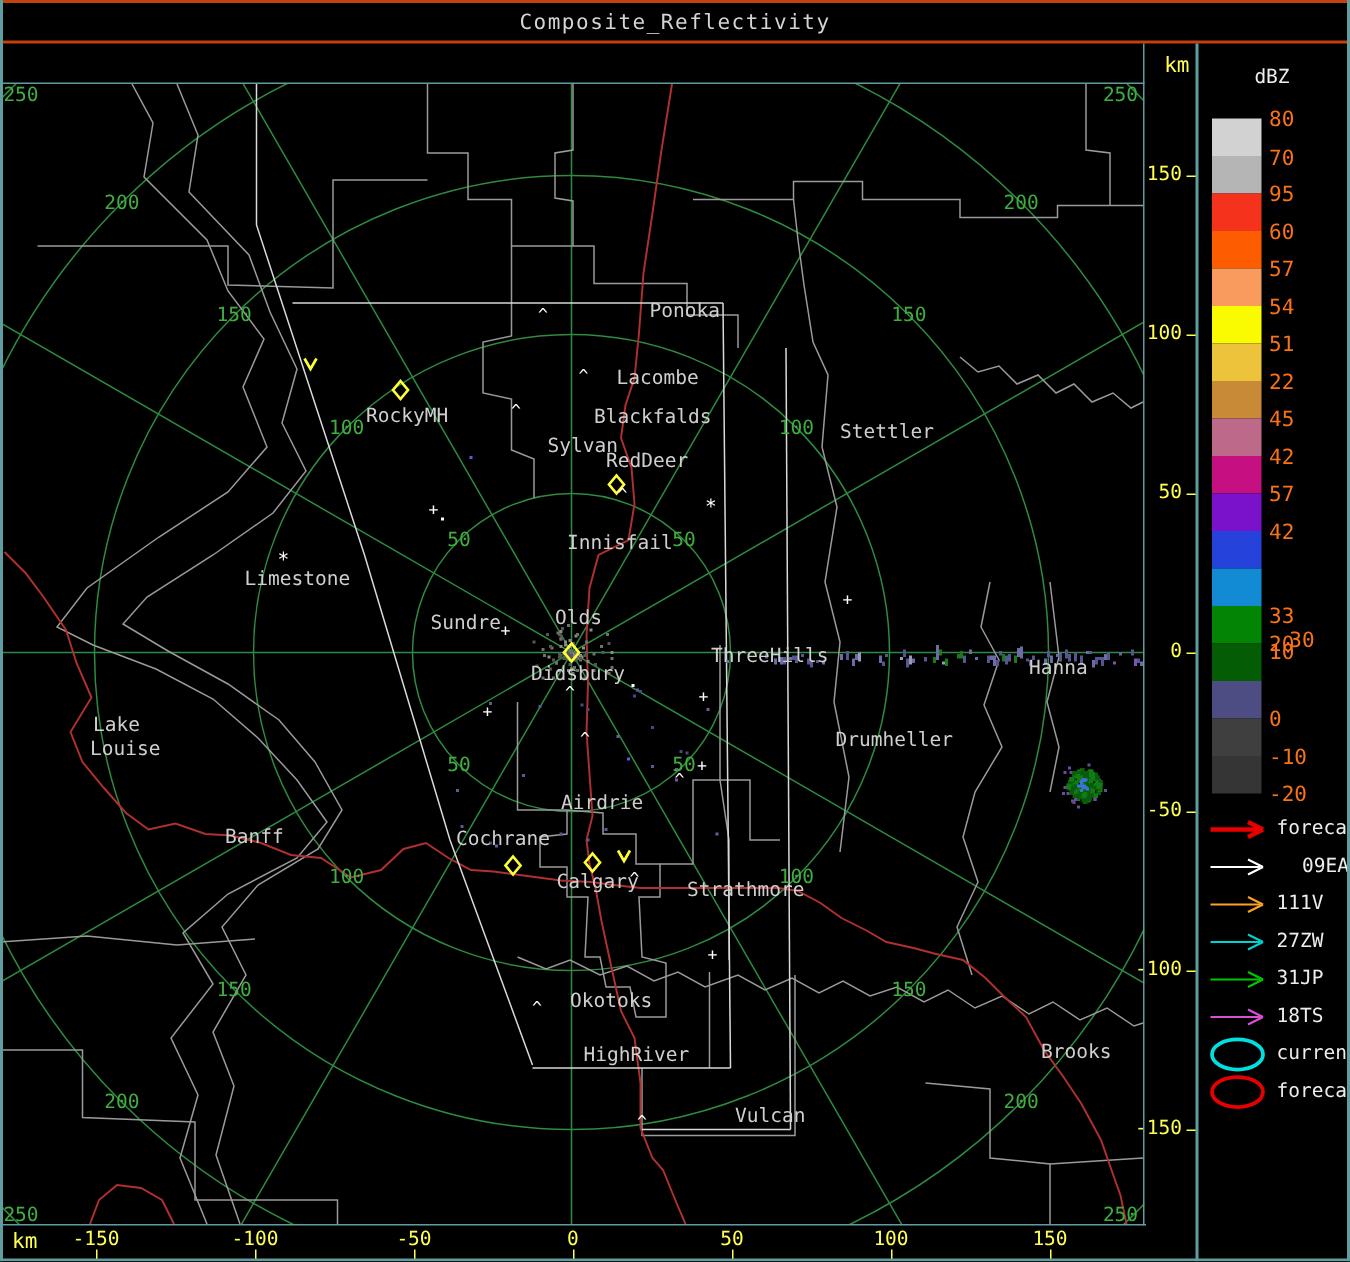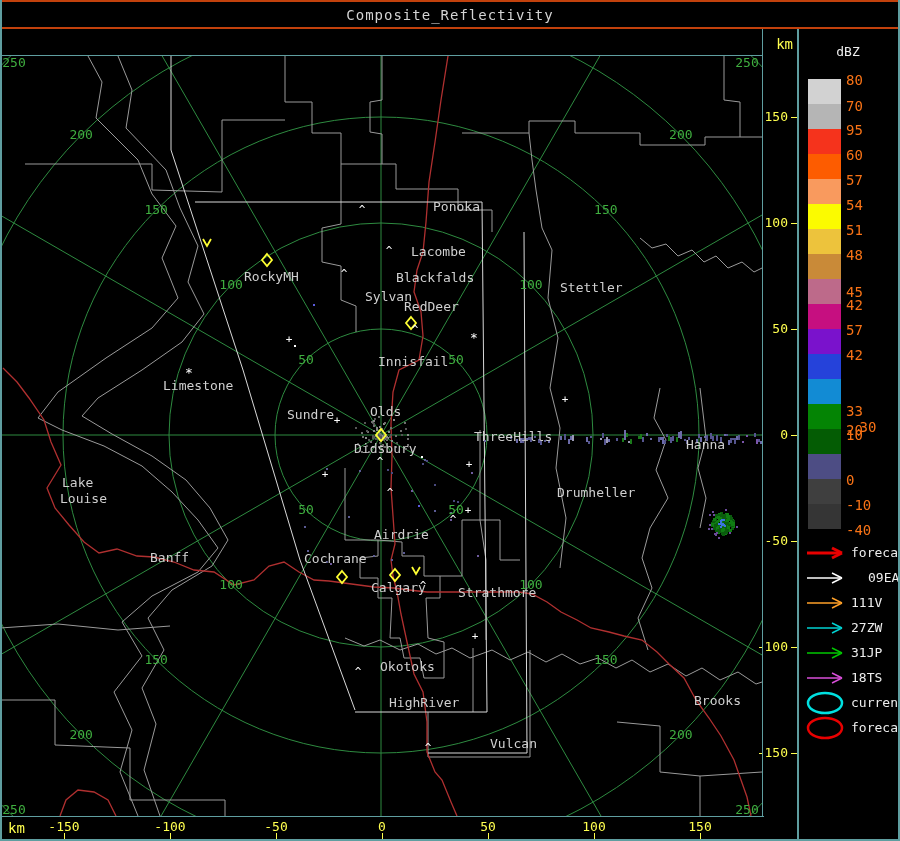--- a/index.html
+++ b/index.html
@@ -615,32 +615,32 @@
       <div class="swatch" style="top: 454px; background: rgb(77, 77, 132);"></div>
       <div class="swatch" style="top: 479px; background: rgb(63, 63, 63);"></div>
       <div class="swatch" style="top: 504px; background: rgb(53, 53, 53);"></div>
       <div class="cb-label" style="top: 72px;">80</div>
       <div class="cb-label" style="top: 98px;">70</div>
       <div class="cb-label" style="top: 122px;">95</div>
       <div class="cb-label" style="top: 147px;">60</div>
       <div class="cb-label" style="top: 172px;">57</div>
       <div class="cb-label" style="top: 197px;">54</div>
       <div class="cb-label" style="top: 222px;">51</div>
-      <div class="cb-label" style="top: 247px;">48</div>
-      <div class="cb-label" style="top: 284px;">45</div>
+      <div class="cb-label" style="top: 247px;">22</div>
+      <div class="cb-label" style="top: 272px;">45</div>
       <div class="cb-label" style="top: 297px;">42</div>
       <div class="cb-label" style="top: 322px;">57</div>
       <div class="cb-label" style="top: 347px;">42</div>
       <div class="cb-label" style="top: 372px; margin-top: 31px;">33</div>
       <div class="cb-label" style="top: 419px; text-align: center;">30</div>
       <div class="cb-label" style="top: 422px;">20</div>
       <div class="cb-label" style="top: 427px;">10</div>
       <div class="cb-label" style="top: 472px;">0</div>
       <div class="cb-label" style="top: 497px;">-10</div>
-      <div class="cb-label" style="top: 522px;">-40</div>
+      <div class="cb-label" style="top: 522px;">-20</div>
     </div>
   <div id="legend">
       <div class="lg-arrow" style="top: 545px;"><svg width="42" height="16">
           <line x1="1" y1="8" x2="34" y2="8" stroke="#e80000" stroke-width="3"></line>
           <path d="M 36 8 L 26 3 M 36 8 L 26 13" fill="none" stroke="#e80000" stroke-width="3"></path>
         </svg></div>
       <div class="lg-label" style="top: 545px;">forecast</div>
       <div class="lg-arrow" style="top: 570px;"><svg width="42" height="16">
           <line x1="1" y1="8" x2="34" y2="8" stroke="#ffffff" stroke-width="1.4"></line>
           <path d="M 36 8 L 26 3 M 36 8 L 26 13" fill="none" stroke="#ffffff" stroke-width="1.4"></path>

